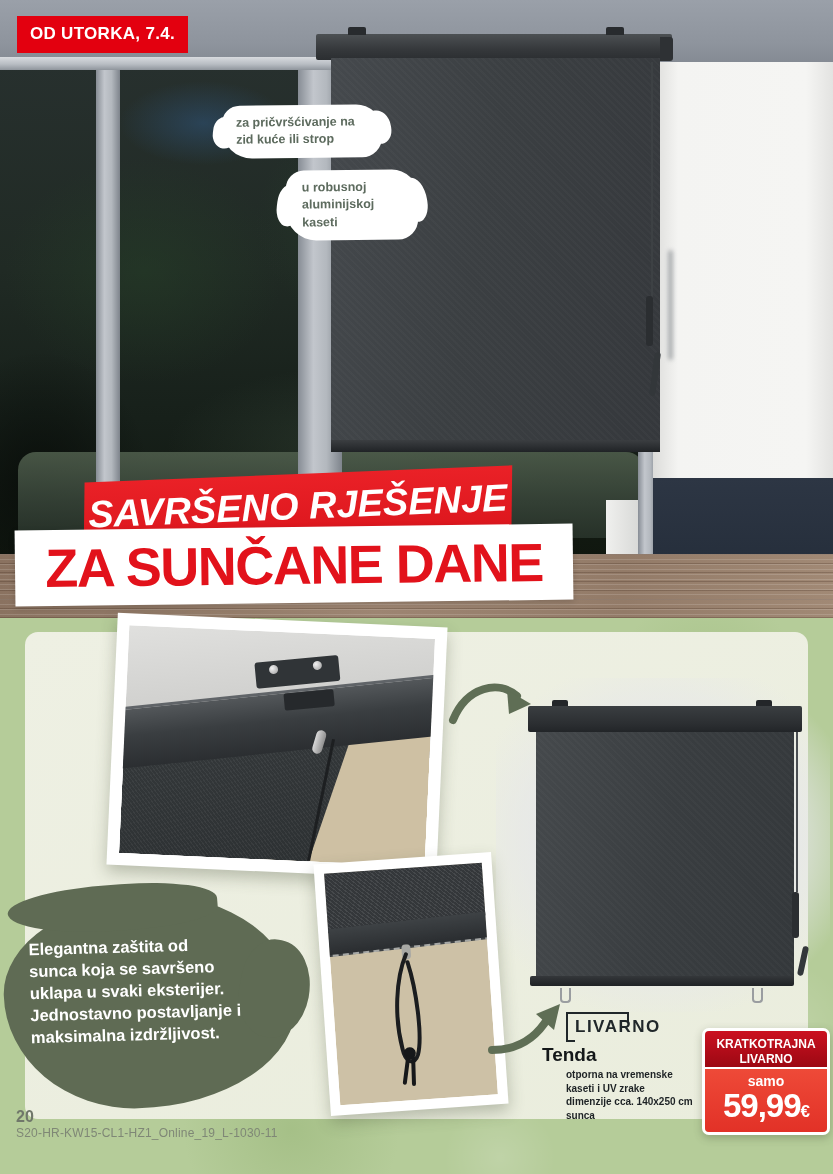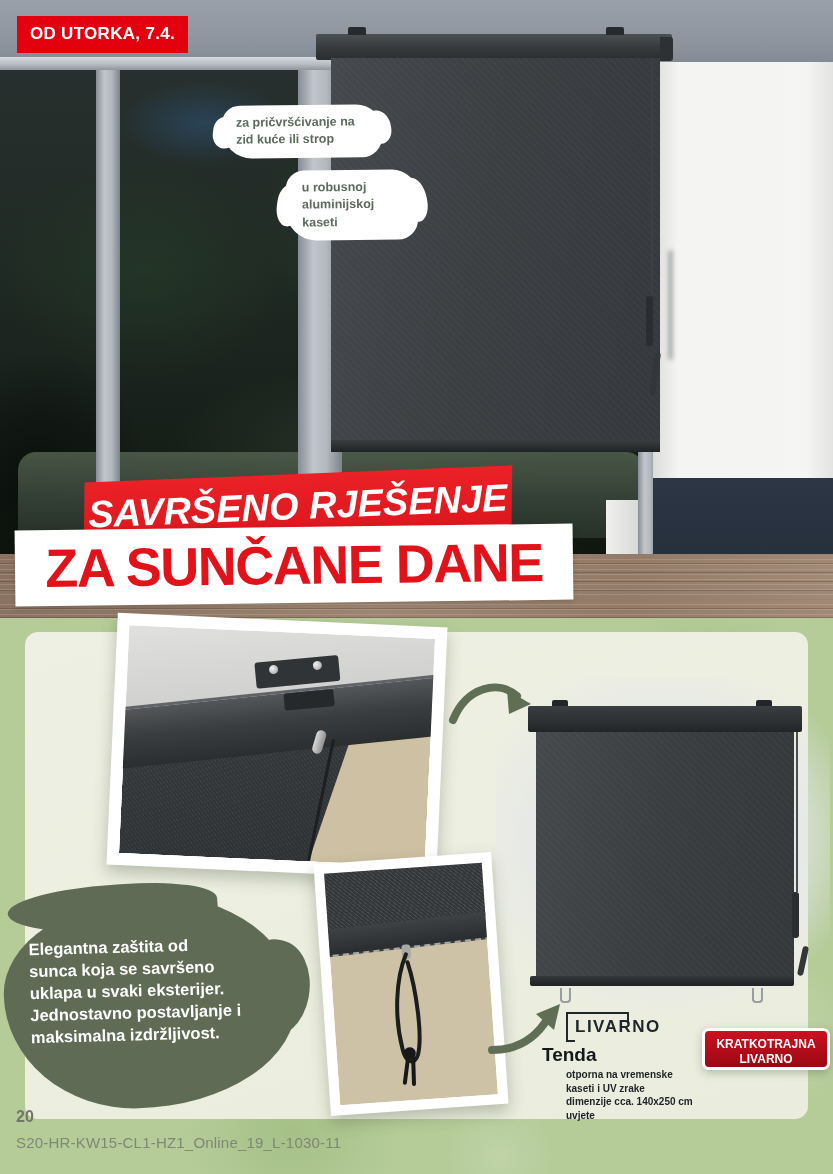--- a/index.html
+++ b/index.html
@@ -188,21 +188,21 @@
           font-size:12px;line-height:1.25;padding:6px 2px 0;}
   .pb-bottom{background:linear-gradient(180deg,#ee4a38 0%,#e23127 100%);border-top:2px solid #fff;
              color:#fff;padding:4px 2px 8px;}
   .pb-samo{font-size:14px;font-weight:bold;}
   .pb-price{font-size:33px;font-weight:bold;letter-spacing:-1px;line-height:1.05;white-space:nowrap;}
   .pb-cur{font-size:17px;font-weight:bold;}
 
   
   .footer{position:absolute;left:16px;top:1108px;color:#70776a;}
   .pg-num{font-size:16px;font-weight:bold;}
-  .pg-code{font-size:15px;color:#7f8776;margin-top:8px;letter-spacing:.2px;}
+  .pg-code{font-size:12px;color:#7f8776;margin-top:0;letter-spacing:.2px;}
 </style>
 </head>
 <body>
 
 <div class="page">
 
   <div class="hero">
     <div class="wall-top"></div>
     <div class="glass"></div>
     <div class="sofa"></div>
@@ -314,28 +314,32 @@
     <div class="livarno">
       <span class="livarno-frame"></span>
       <span>LIVARNO</span>
     </div>
   </div>
   <div class="prod-title">Tenda</div>
   <div class="prod-desc">
     <div>otporna na vremenske</div>
     <div>kaseti i UV zrake</div>
     <div>dimenzije cca. 140x250 cm</div>
-    <div>uvjete</div>
+    <div>sunca</div>
   </div>
 
   <div class="price-badge">
     <div class="pb-top">
       <div>KRATKOTRAJNA</div>
       <div>LIVARNO</div>
     </div>
+    <div class="pb-bottom">
+      <div class="pb-samo">samo</div>
+      <div class="pb-price"><span>59,99</span><span class="pb-cur">€</span></div>
+    </div>
   </div>
 
   <div class="footer">
     <div class="pg-num">20</div>
     <div class="pg-code">S20-HR-KW15-CL1-HZ1_Online_19_L-1030-11</div>
   </div>
 
 </div>
 
 </body></html>

